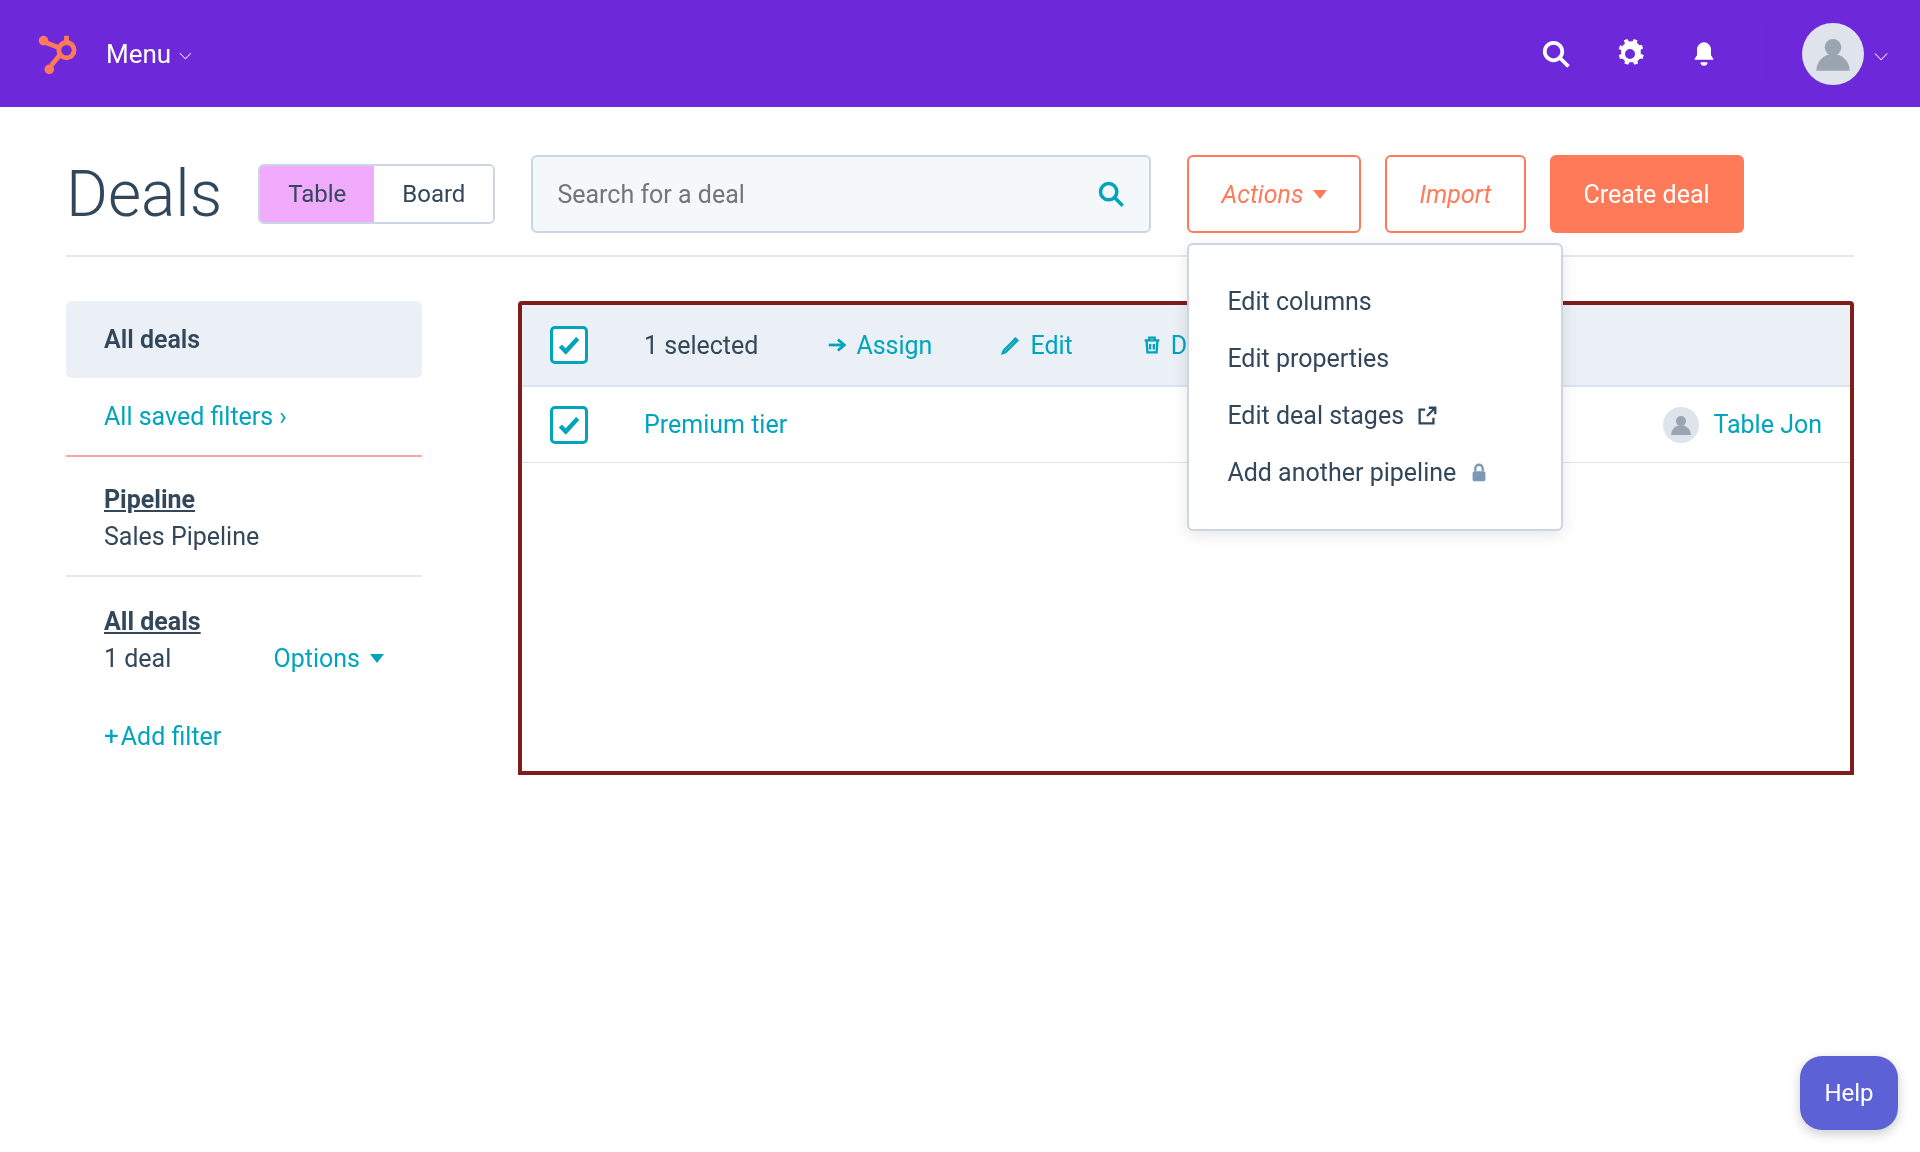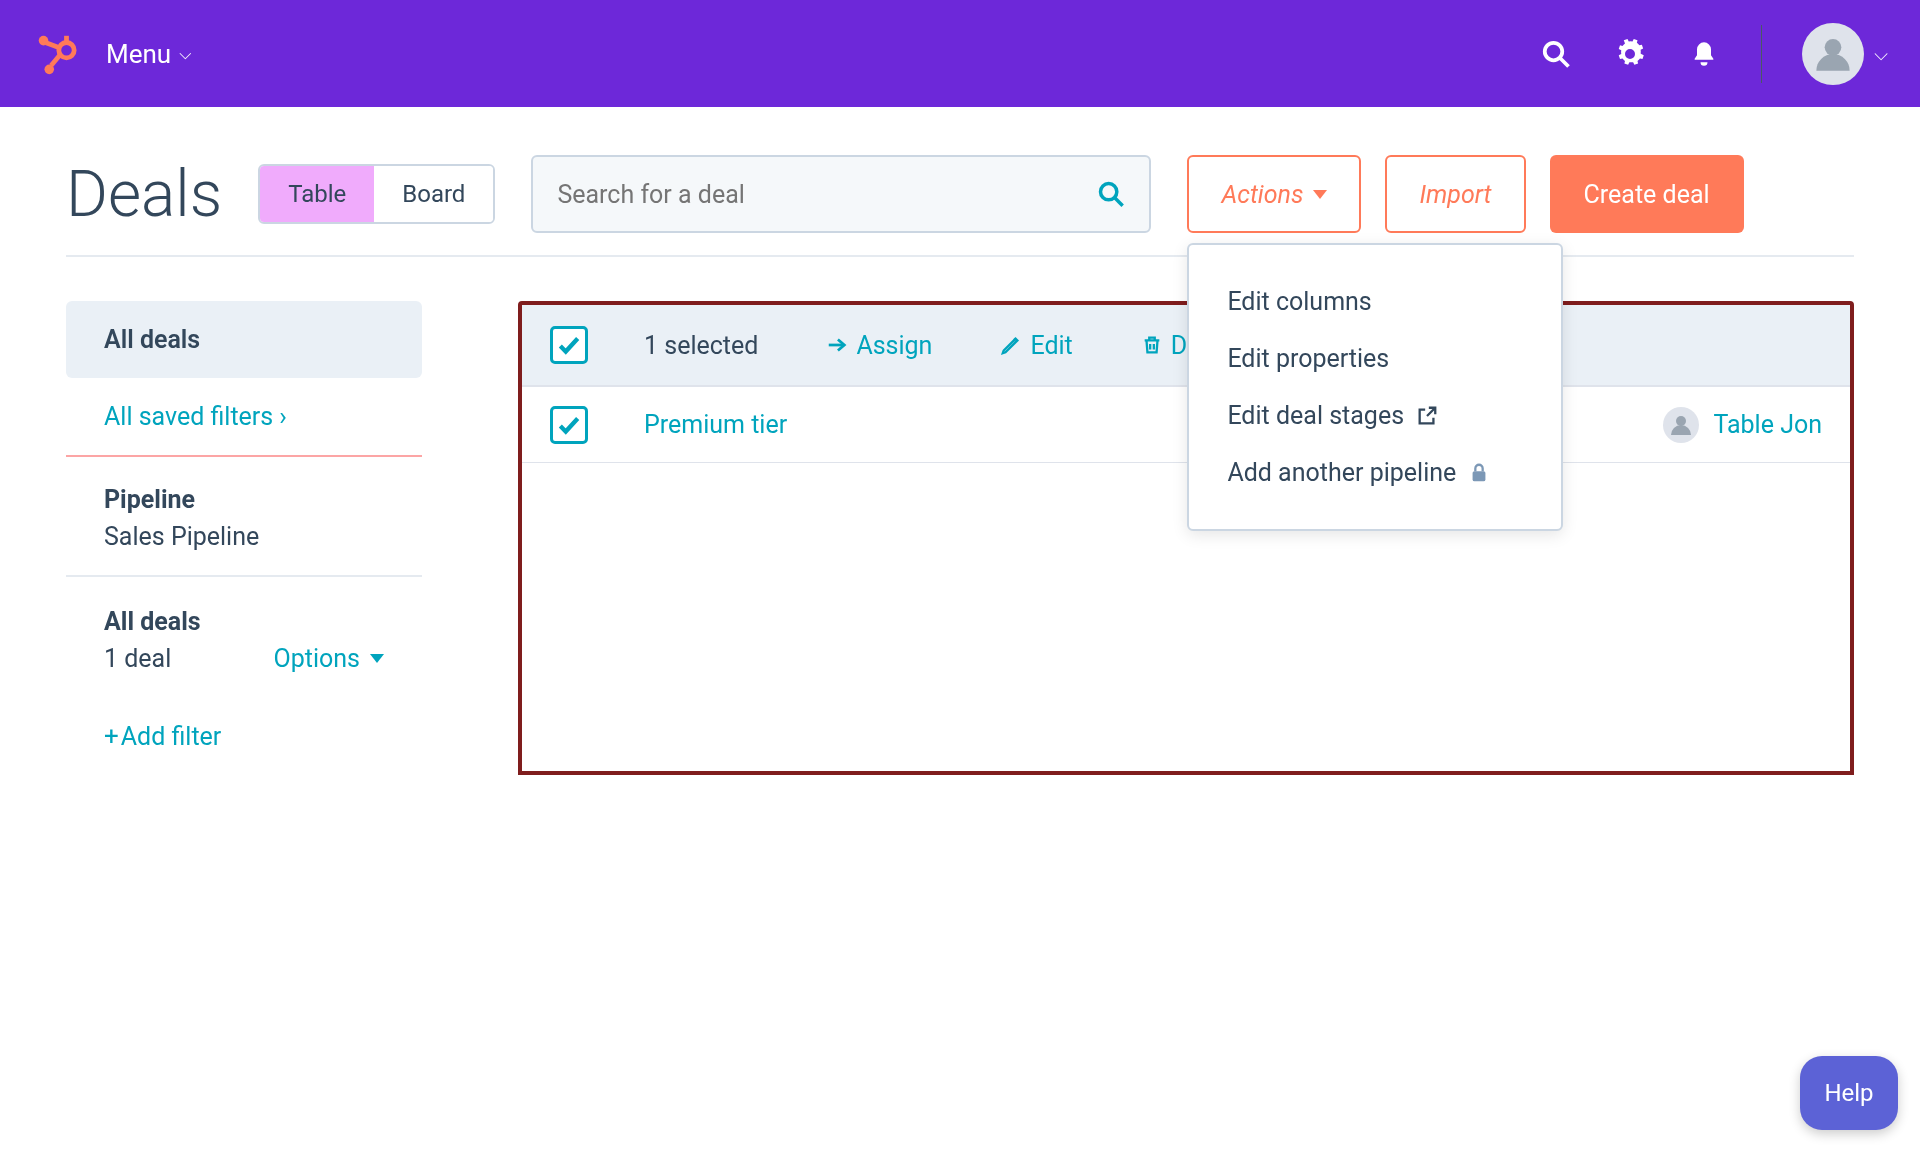--- a/index.html
+++ b/index.html
@@ -38,21 +38,21 @@
     .dropdown { position:absolute; top: 88px; left:0; width:376px; background:#fff; border:2px solid #cbd6e2; border-radius:6px; box-shadow:0 4px 16px rgba(0,0,0,0.1); padding:28px 0; z-index:10; }
     .dropdown-item { padding:14px 38px; font-size:25px; color:#33475b; cursor:pointer; display:flex; align-items:center; gap:12px; }
     .dd-icon { width:22px; height:22px;}
 
     
     .content { display:flex; padding-top:44px; gap:0; }
     .sidebar { width: 356px; }
     .sb-item { padding:24px 38px; font-size:25px; color:#33475b; }
     .sb-item.active { background:#eaf0f6; border-radius:6px; font-weight:600; }
     .sb-link { color:#00a4bd; display:flex; align-items:center; gap:6px; font-size:25px; padding:24px 38px; cursor:pointer; border-bottom:2px solid #fca5a5; margin-bottom:4px;}
-    .sb-heading { font-size:25px; font-weight:700; color:#33475b; padding:24px 38px 8px; }
+    .sb-heading { font-size:25px; font-weight:700; color:#33475b; padding:24px 38px 8px;text-decoration:underline; }
     .sb-sub { font-size:25px; color:#33475b; padding:0 38px 24px; border-bottom:2px solid #e5eaf0;}
     .sb-count-row { display:flex; align-items:center; justify-content:space-between; padding:0 38px 24px; font-size:25px; color:#33475b;}
     .sb-options { color:#00a4bd; display:flex; align-items:center; gap:10px; cursor:pointer;}
     .sb-options .caret { width:0; height:0; border-left:7px solid transparent; border-right:7px solid transparent; border-top:9px solid #00a4bd; }
     .add-filter { color:#00a4bd; font-size:25px; padding:24px 38px; display:flex; align-items:center; gap:2px; cursor:pointer;}
     .af-plus { font-size:26px; }
 
     
     .table-wrap { flex:1; margin-left:96px; border:4px solid #7f1d1d; border-radius:4px 4px 0 0; overflow:hidden; background:#fff; }
     .thead { background:#eaf0f6; height:82px; display:flex; align-items:center; padding:0 28px; border-bottom:2px solid #dfe3eb; gap:28px;}

